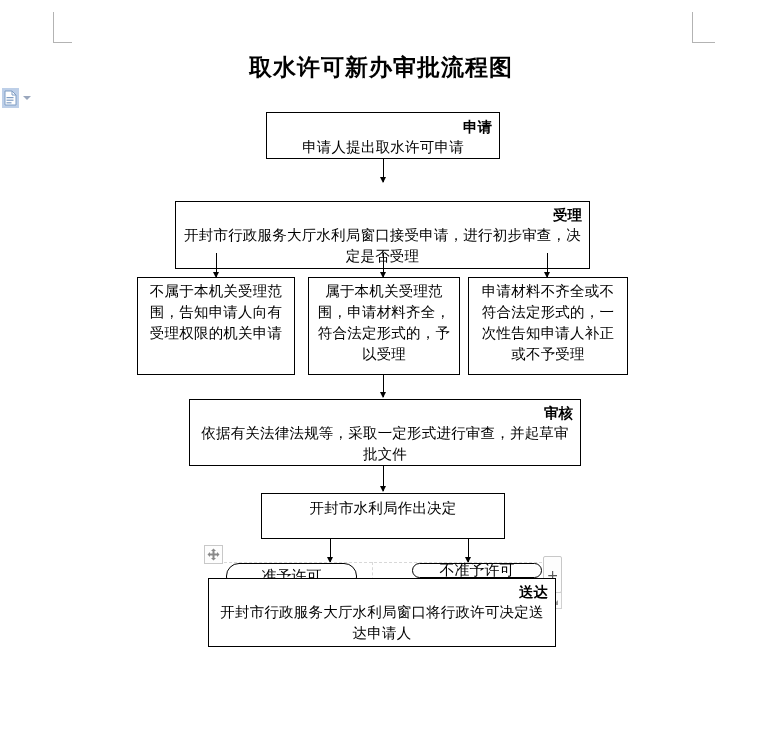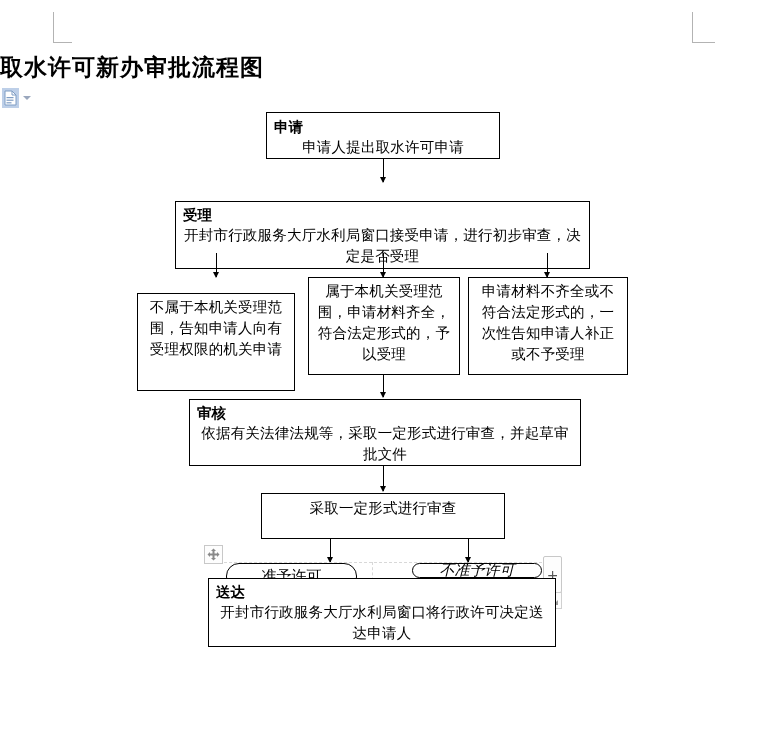--- a/index.html
+++ b/index.html
@@ -56,38 +56,39 @@
     border-right: 4px solid transparent;
     border-top: 4px solid #9aa7bd;
   }
 
   
   .doc-title {
     position: absolute;
     left: 0;
     top: 52px;
     width: 762px;
+    text-align: center;
     font-size: 23px;
     font-weight: bold;
     letter-spacing: 1px;
     font-family: "DejaVu Sans", "Liberation Sans", sans-serif;
   }
 
   
   .box {
     position: absolute;
     box-sizing: border-box;
     border: 1.4px solid #000000;
     background: #ffffff;
     padding: 4px 7px 5px 7px;
     font-size: 14.5px;
     line-height: 1.46;
   }
   .box .hd {
-    text-align: left;
+    text-align: right;
     font-weight: bold;
     font-size: 14.5px;
     line-height: 1.4;
   }
   .box .bd {
     text-align: center;
     letter-spacing: 0.2px;
   }
   .box.center-only {
     display: flex;
@@ -217,21 +218,21 @@
 
 <div class="box" style="left:175px; top:185px; width:415px; height:68px; padding-top:3px;margin-top:16px;">
   <div class="hd">受理</div>
   <div class="bd">开封市行政服务大厅水利局窗口接受申请，进行初步审查，决定是否受理</div>
 </div>
 
 <div class="arrow" style="left:216px; top:253px; height:24px;"></div>
 <div class="arrow" style="left:383px; top:253px; height:24px;"></div>
 <div class="arrow" style="left:547px; top:253px; height:24px;"></div>
 
-<div class="box" style="left:137px; top:277px; width:158px; height:98px; padding-top:3px;margin-top:16px;">
+<div class="box" style="left:137px; top:277px; width:158px; height:98px; padding-top:3px;">
   <div class="bd">不属于本机关受理范围，告知申请人向有受理权限的机关申请</div>
 </div>
 
 <div class="box" style="left:308px; top:277px; width:152px; height:98px; padding-top:3px;">
   <div class="bd">属于本机关受理范围，申请材料齐全，符合法定形式的，予以受理</div>
 </div>
 
 <div class="box" style="left:468px; top:277px; width:160px; height:98px; padding-top:3px;">
   <div class="bd">申请材料不齐全或不符合法定形式的，一次性告知申请人补正或不予受理</div>
 </div>
@@ -239,35 +240,35 @@
 <div class="arrow" style="left:383px; top:375px; height:22px;"></div>
 
 <div class="box" style="left:189px; top:399px; width:392px; height:67px; padding-top:3px;">
   <div class="hd">审核</div>
   <div class="bd">依据有关法律法规等，采取一定形式进行审查，并起草审批文件</div>
 </div>
 
 <div class="arrow" style="left:383px; top:466px; height:25px;"></div>
 
 <div class="box" style="left:261px; top:493px; width:244px; height:46px;">
-  <div class="bd">采取一定形式进行审查</div>
+  <div class="bd">开封市水利局作出决定</div>
 </div>
 
 <div class="arrow" style="left:330px; top:539px; height:23px;"></div>
 <div class="arrow" style="left:468px; top:539px; height:23px;"></div>
 
 <div class="guide" style="left:224px; top:562px; width:318px;"></div>
 <div class="guide" style="left:224px; top:591px; width:318px;"></div>
 <div class="guide-v" style="left:372px; top:562px; height:29px;"></div>
 
 <div class="box center-only" style="left:226px; top:563px; width:131px; height:27px;">
   <span>准予许可</span>
 </div>
 
-<div class="box center-only" style="left:412px; top:563px; width:130px; height:15px;font-style:italic;">
+<div class="box center-only" style="left:412px; top:563px; width:130px; height:15px;">
   <span>不准予许可</span>
 </div>
 
 <div class="tbl-move">
   <svg width="13" height="13" viewBox="0 0 13 13" xmlns="http://www.w3.org/2000/svg">
     <g fill="#8a8a8a">
       <rect x="5.5" y="2" width="2" height="9"></rect>
       <rect x="2" y="5.5" width="9" height="2"></rect>
       <path d="M6.5 0.5 L9 3 L4 3 Z"></path>
       <path d="M6.5 12.5 L4 10 L9 10 Z"></path>

